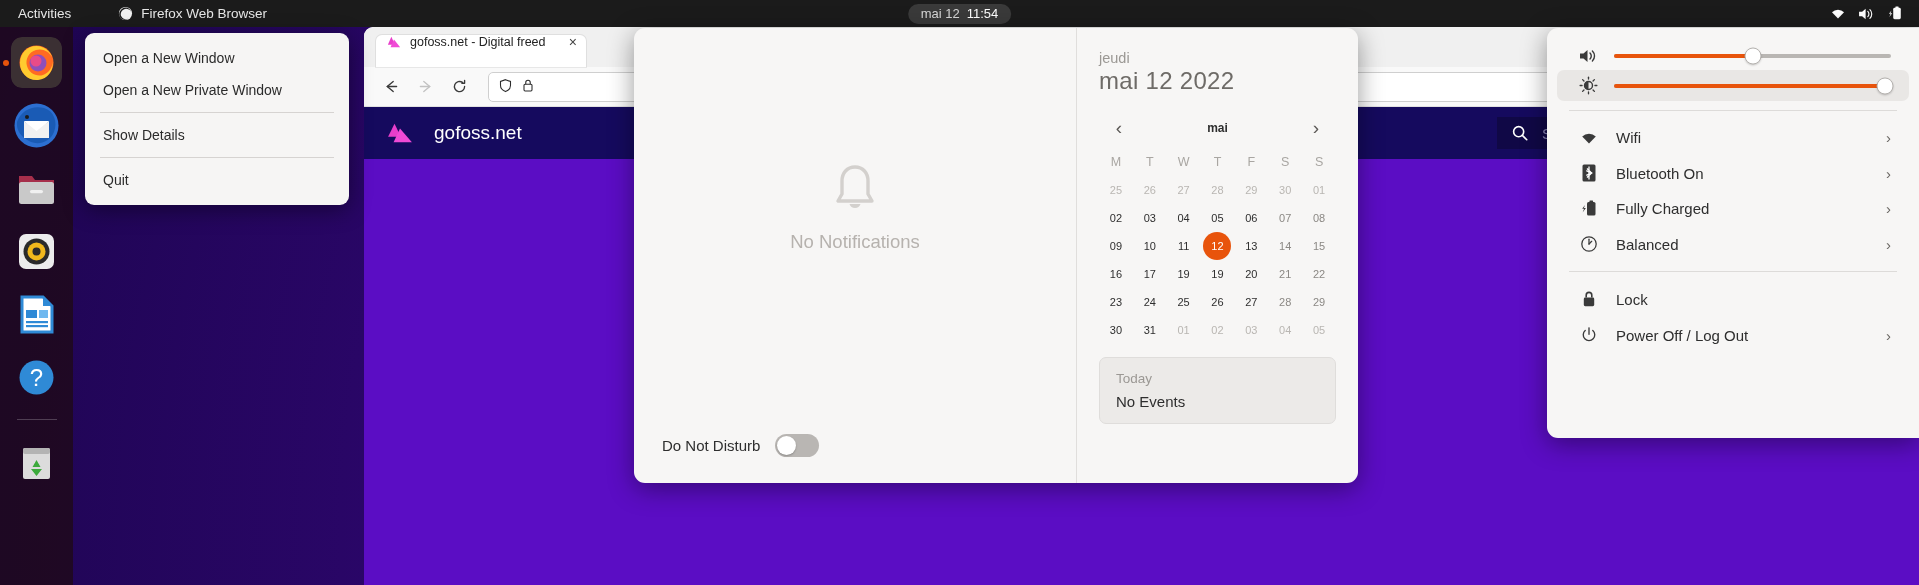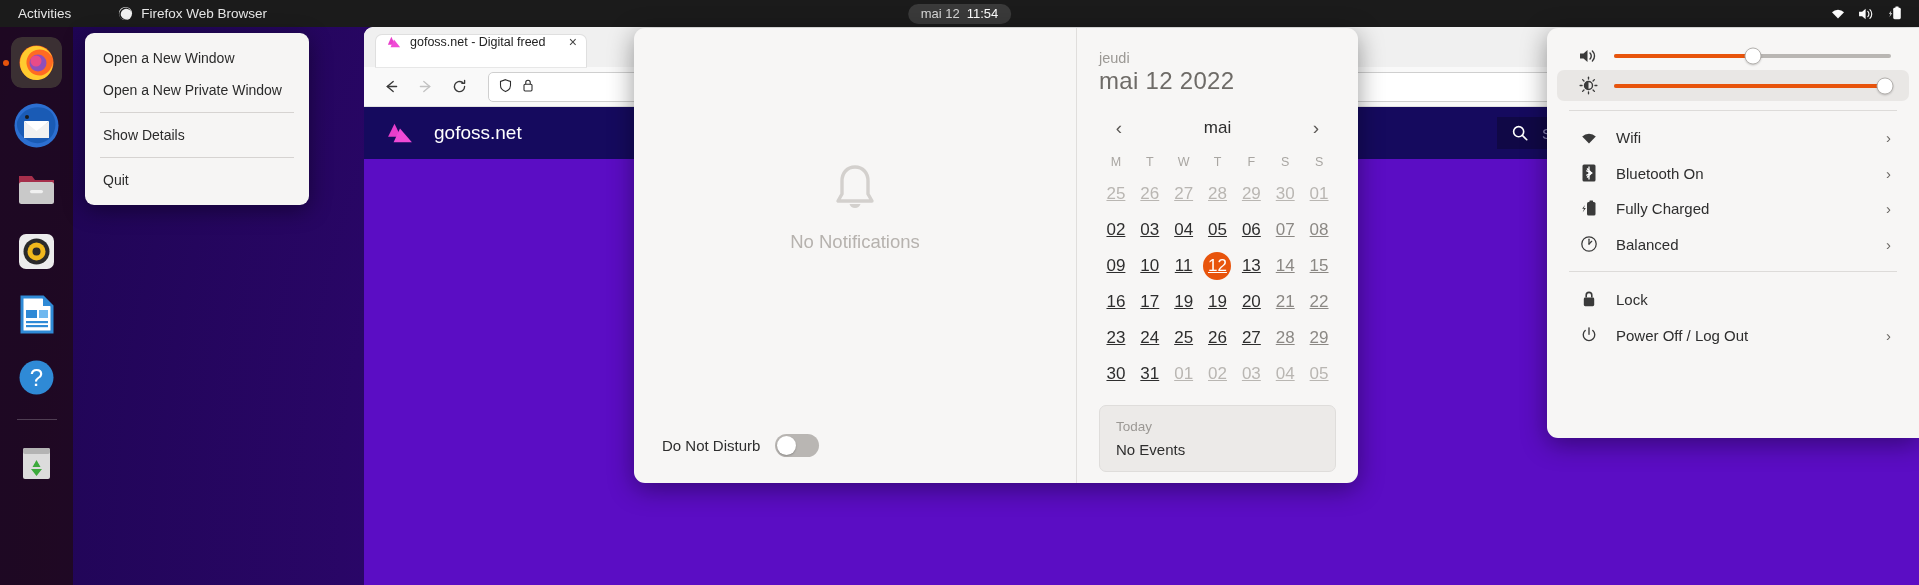--- a/index.html
+++ b/index.html
@@ -139,21 +139,21 @@
   #hero-buttons { display: flex; gap: 13px; margin-top: 36px; }
   .hbtn {
     padding: 0 34px; height: 42px; display: flex; align-items: center;
     justify-content: center; font-size: 15.5px; cursor: pointer;
   }
   .hbtn.light { background: #ffffff; color: #191970; }
   .hbtn.dark { background: #140a5c; color: #ffffff; }
 
   
   #app-context-menu {
-    position: absolute; left: 85px; top: 33px; width: 224px;
+    position: absolute; left: 85px; top: 33px; width: 264px;
     background: #f6f5f4; border-radius: 9px; z-index: 90;
     box-shadow: 0 5px 22px rgba(0,0,0,0.42);
     padding: 9px 0;
     font-size: 14px; color: #2b2b2b;
   }
   .ctx-item { padding: 8px 18px; cursor: pointer; white-space: nowrap; }
   .ctx-sep { height: 1px; background: #d6d3d1; margin: 6px 15px; }
 
   
   #message-tray {
@@ -187,30 +187,29 @@
     box-shadow: 0 1px 2px rgba(0,0,0,0.25);
   }
   #cal-col { flex: 1; padding: 22px 22px 14px 22px; display: flex; flex-direction: column; }
   #cal-day { color: #9b9894; font-size: 14.5px; }
   #cal-date { color: #6e6b67; font-size: 24px; margin-top: 1px; letter-spacing: 0.3px; }
   #cal-navrow {
     display: flex; align-items: center; justify-content: space-between;
     margin-top: 22px; padding: 0 8px;
   }
   #cal-navrow .arrow { font-size: 19px; color: #5b5855; cursor: pointer; width: 24px; text-align: center; }
-  #cal-navrow .monthname { font-size: 17px; color: #2e2e2e; font-weight: normal; }
+  #cal-navrow .monthname { font-size: 12px; color: #2e2e2e; font-weight: bold; }
   #cal-grid {
     display: grid; grid-template-columns: repeat(7, 1fr);
     row-gap: 2px; margin-top: 10px; text-align: center;
   }
   #cal-grid .wd { font-size: 12.5px; color: #a9a6a2; padding: 6px 0; }
   #cal-grid .d {
-    font-size: 17px; color: #2e2e2e; padding: 7px 0; cursor: pointer;
+    font-size: 11px; color: #2e2e2e; padding: 7px 0; cursor: pointer;
     position: relative;
-    text-decoration: underline;
   }
   #cal-grid .d.dim { color: #b9b6b2; }
   #cal-grid .d.weekend { color: #8b8884; }
   #cal-grid .d.today { color: #ffffff; }
   #cal-grid .d.today::before {
     content: ""; position: absolute; left: 50%; top: 50%;
     transform: translate(-50%, -50%);
     width: 28px; height: 28px; border-radius: 50%;
     background: #e8540c; z-index: -1;
   }

